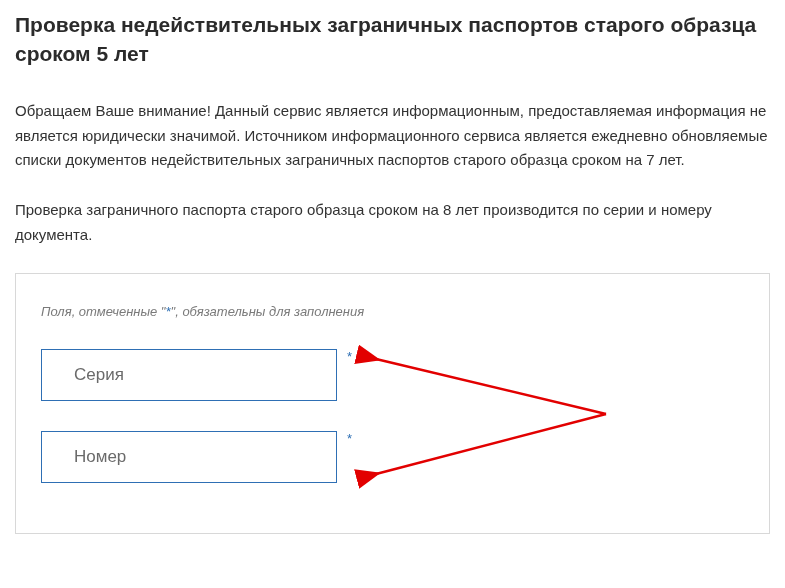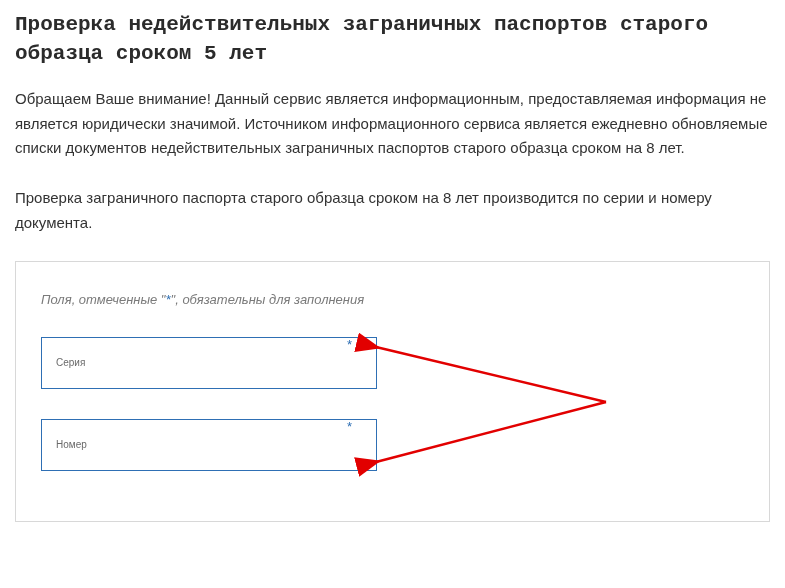--- a/index.html
+++ b/index.html
@@ -12,22 +12,21 @@
       width: 785px;
       padding: 10px 15px;
       background: #fff;
       color: #1a1a1a;
     }
     h1 {
       font-size: 21px;
       font-weight: bold;
       line-height: 1.4;
       color: #2b2b2b;
-      margin-bottom: 18px;
-      font-family: Liberation Mono, monospace;
+      margin-bottom: 30px;
     }
     .para {
       font-size: 15px;
       line-height: 1.65;
       color: #333;
       margin-bottom: 25px;
     }
     .form-box {
       border: 1px solid #d8d8d8;
       padding: 30px 25px 20px 25px;
@@ -43,25 +42,25 @@
     .required-hint .asterisk {
       color: #2e6fb4;
       font-style: italic;
     }
     .field-row {
       position: relative;
       margin-bottom: 30px;
       width: 310px;
     }
     .field-input {
-      width: 336px;
+      width: 296px;
       height: 52px;
       border: 1px solid #2e6fb4;
-      padding: 0 14px;
-      font-size: 10px;
+      padding: 0 32px;
+      font-size: 17px;
       color: #6a6a6a;
       outline: none;
       background: #fff;
     }
     .field-input::placeholder {
       color: #6a6a6a;
     }
     .field-asterisk {
       position: absolute;
       left: 306px;
@@ -72,21 +71,21 @@
     .annotation-svg {
       position: absolute;
       pointer-events: none;
     }
   </style>
 </head>
 <body>
 
 <h1>Проверка недействительных заграничных паспортов старого образца сроком 5 лет</h1>
 
-<p class="para">Обращаем Ваше внимание! Данный сервис является информационным, предоставляемая информация не является юридически значимой. Источником информационного сервиса является ежедневно обновляемые списки документов недействительных заграничных паспортов старого образца сроком на 8 лет.</p>
+<p class="para">Обращаем Ваше внимание! Данный сервис является информационным, предоставляемая информация не является юридически значимой. Источником информационного сервиса является ежедневно обновляемые списки документов недействительных заграничных паспортов старого образца сроком на 7 лет.</p>
 
 <p class="para">Проверка заграничного паспорта старого образца сроком на 8 лет производится по серии и номеру документа.</p>
 
 <div class="form-box">
   <div class="required-hint">
     <span>Поля, отмеченные "</span><span class="asterisk">*</span><span>", обязательны для заполнения</span>
   </div>
 
   <div class="field-row">
     <input type="text" class="field-input" placeholder="Серия" style="">

